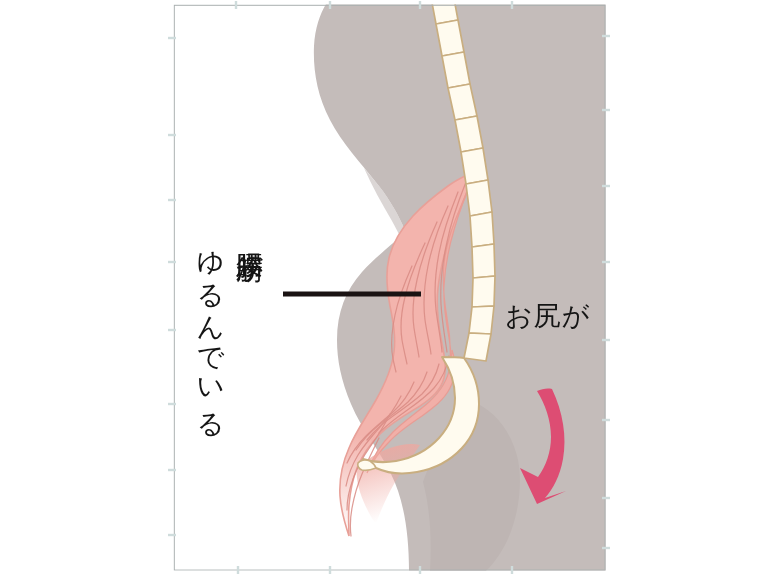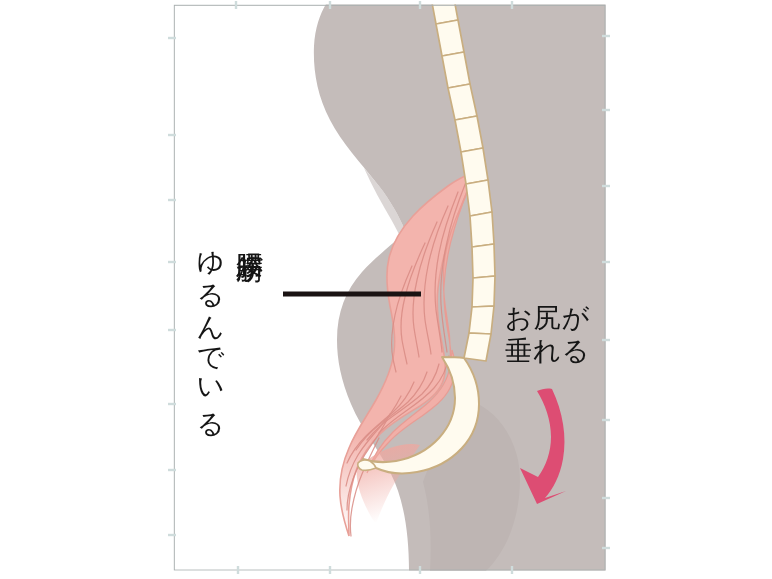--- a/index.html
+++ b/index.html
@@ -44,21 +44,21 @@
     line-height: 1.06;
     letter-spacing: 1.5px;
     color: #151515;
     white-space: nowrap;
   }
   #vcol-left { margin-right: 10px; }
 
   
   .htext-group {
     position: absolute;
-    font-family: Liberation Sans, sans-serif;
+    font-family: Liberation Mono, monospace;
     font-size: 27px;
     line-height: 1.22;
     letter-spacing: 1px;
     color: #151515;
     white-space: nowrap;
   }
 </style>
 </head>
 <body>
 
@@ -251,16 +251,15 @@
     </g>
   </svg>
 
   <div class="vtext-group" id="left-label" style="left:196px; top:232px;">
     <div class="vtext-col" id="vcol-left">ゆるんでいる</div>
     <div class="vtext-col" id="vcol-right">腸腰筋が</div>
   </div>
 
   <div class="htext-group" style="left:505px; top:302px;">
     <div>お尻が</div>
-    <div>垂れる</div>
   </div>
 
 </div>
 
 </body></html>

